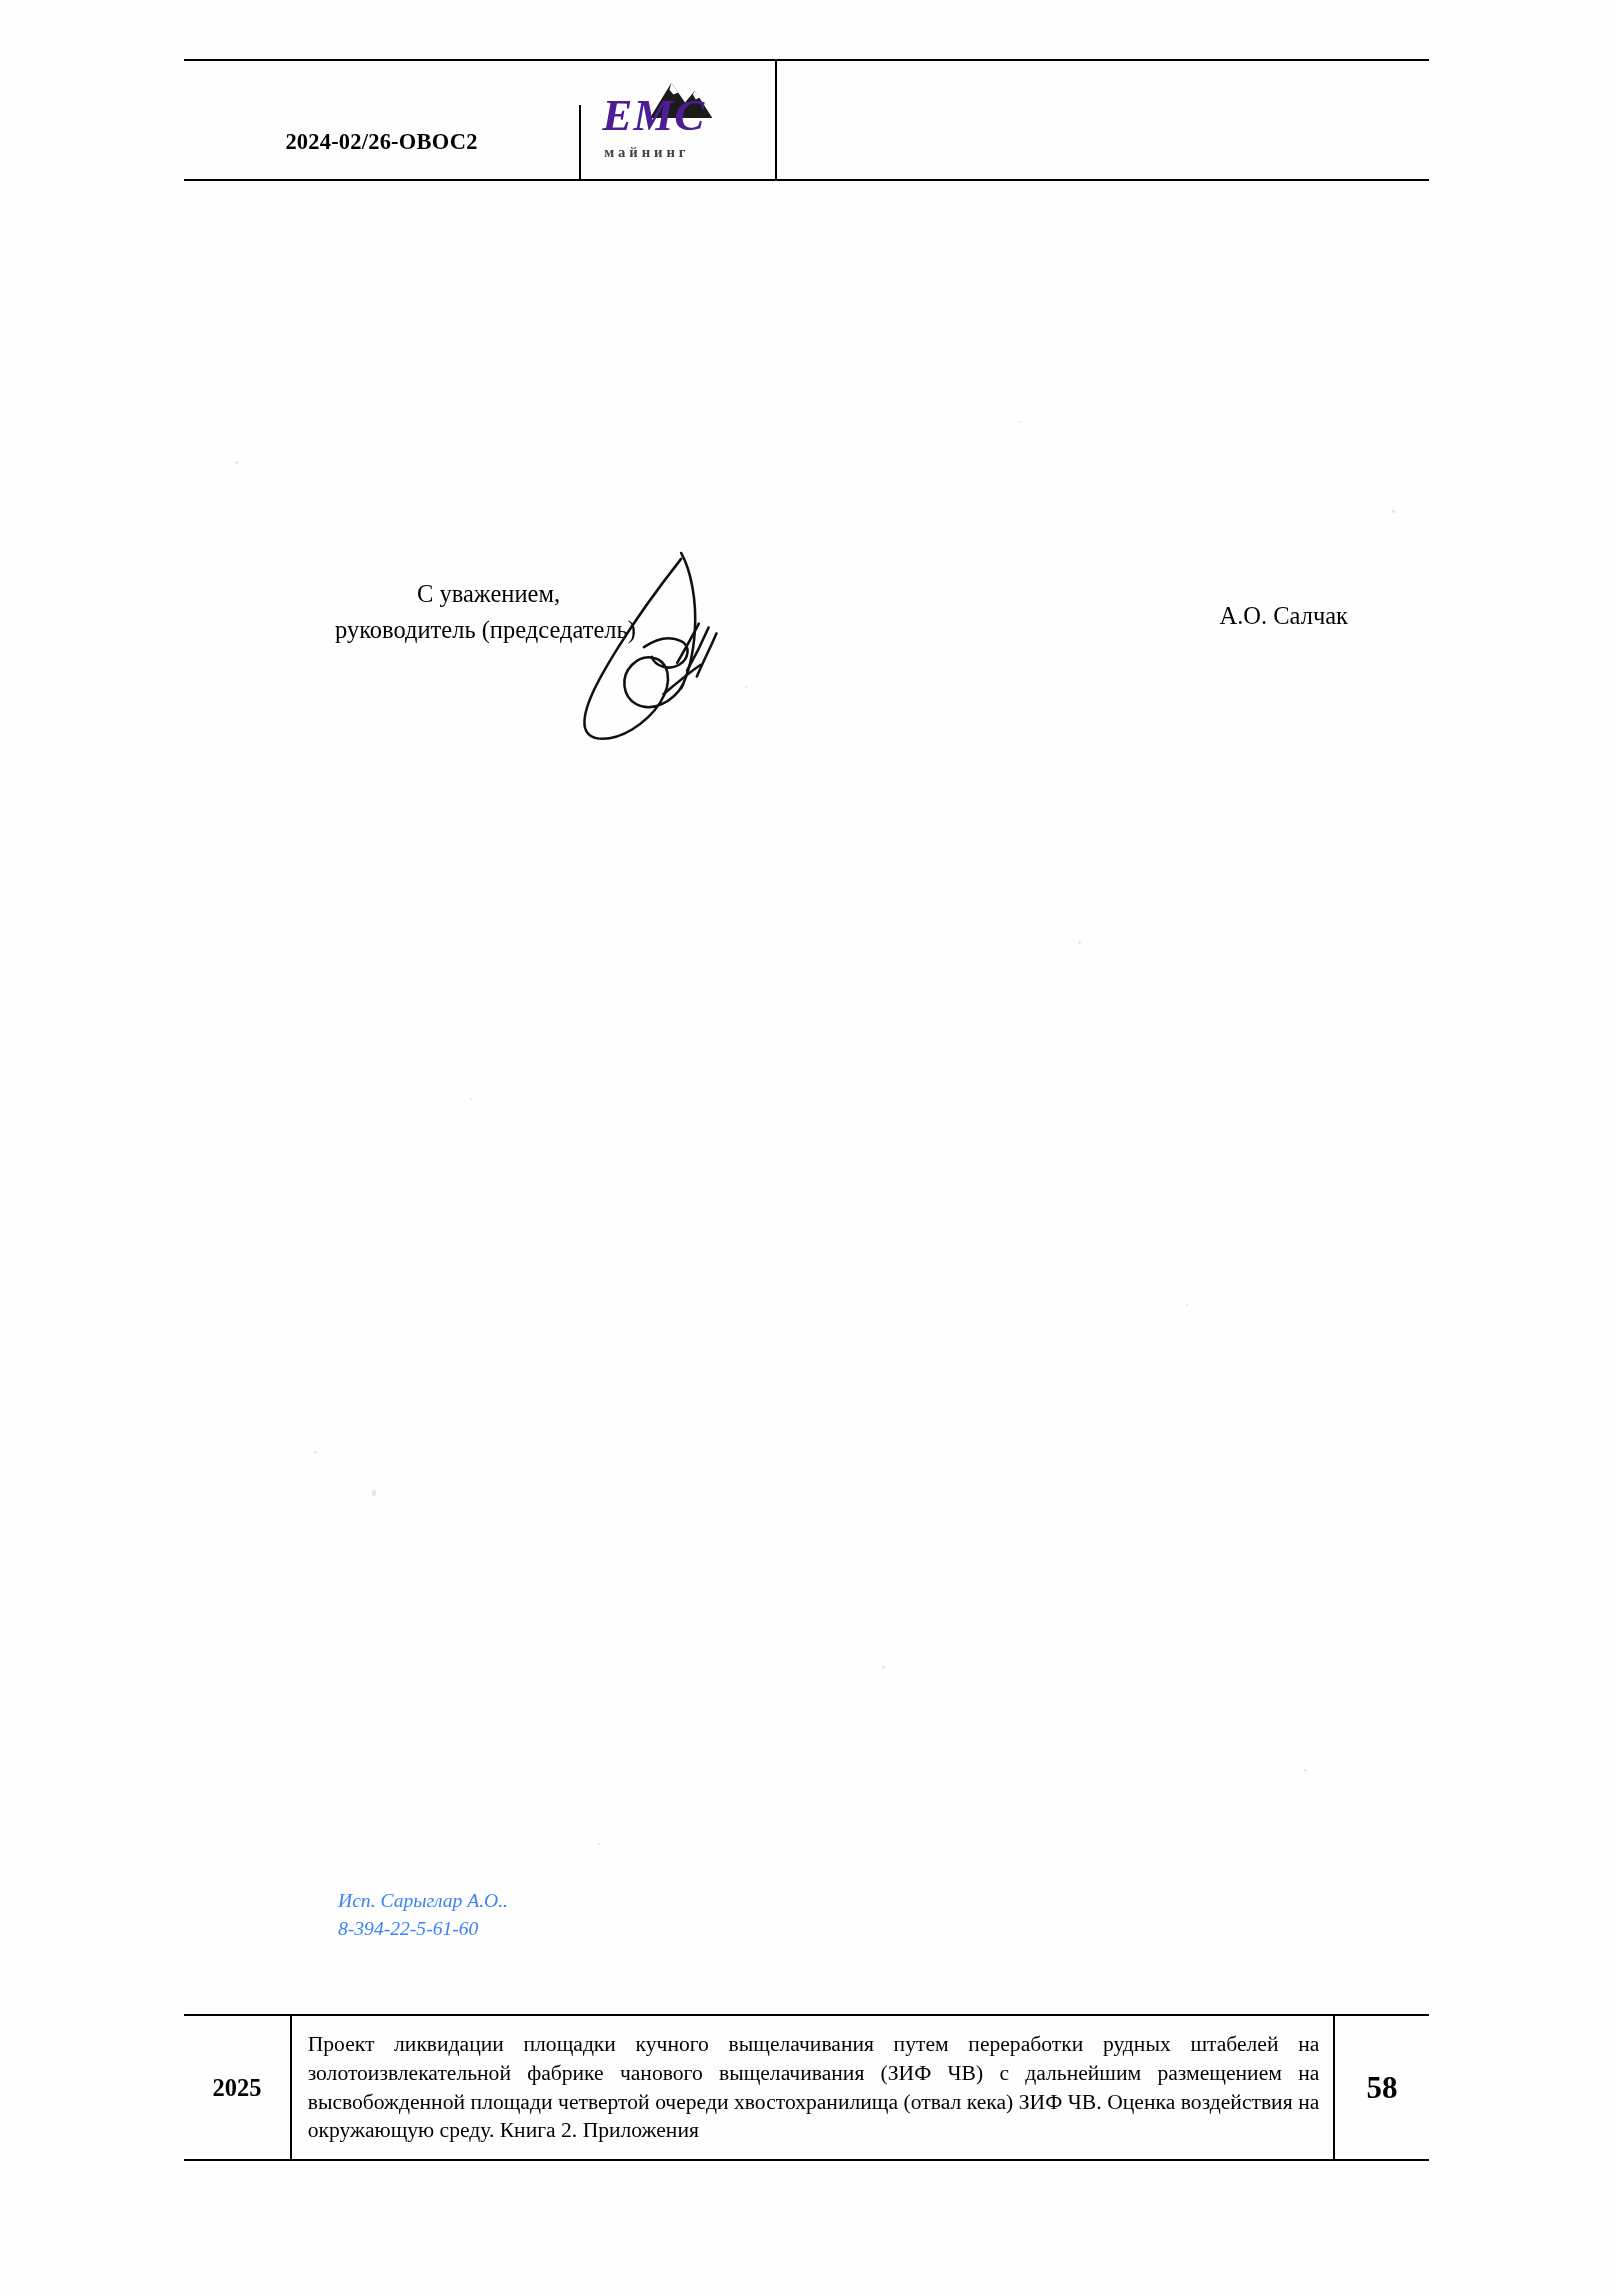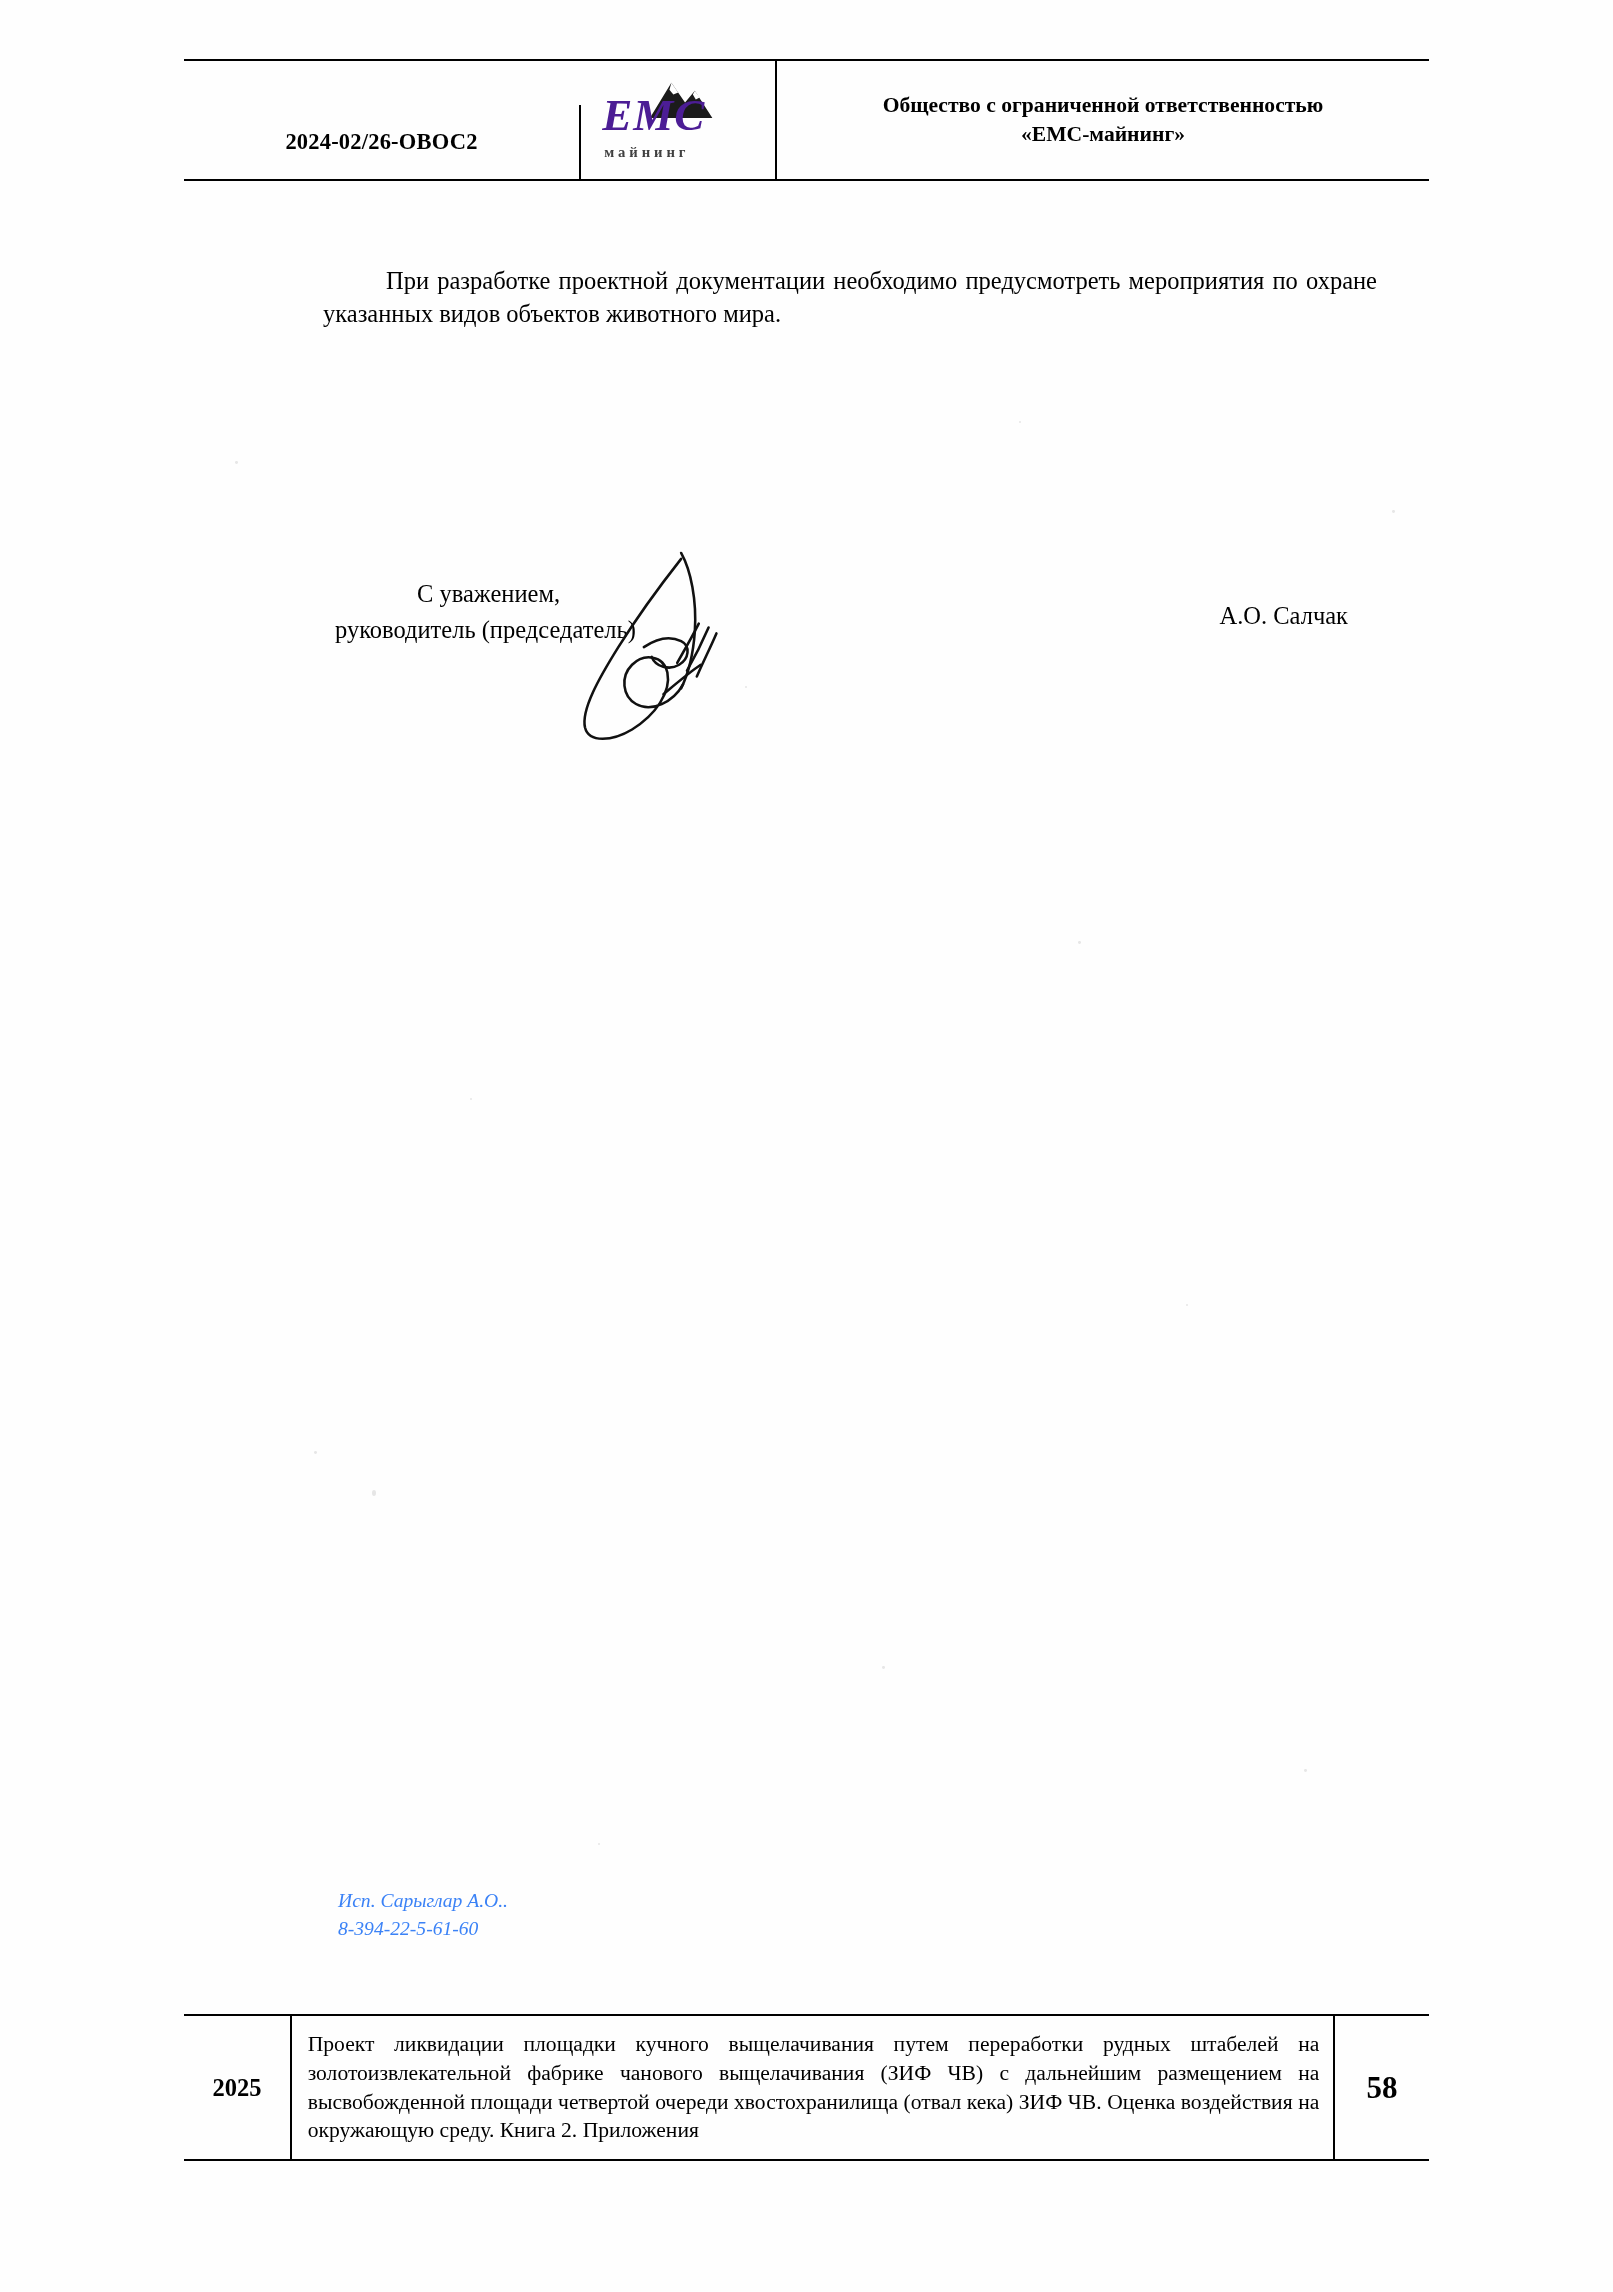--- a/index.html
+++ b/index.html
@@ -262,28 +262,23 @@
       <div class="logo-wrap">
         <svg class="logo-mount" width="82" height="45" viewBox="0 0 84 46">
           <path d="M4 44 L26 8 L40 28 L50 16 L68 44 Z" fill="#1b1b1b"></path>
           <path d="M26 8 L33 18 L28 20 L24 15 Z" fill="#ffffff"></path>
           <path d="M50 16 L55 23 L51 25 L48 20 Z" fill="#ffffff"></path>
         </svg>
         <div class="logo-text">EMC</div>
         <div class="logo-sub">майнинг</div>
       </div>
     </div>
-    <div class="header-right">
-      <div class="header-org-line1">Общество с ограниченной ответственностью</div>
-      <div class="header-org-line2">«ЕМС-майнинг»</div>
-    </div>
   </div>
 
   <div class="body-area">
-    <p class="para-justify">При разработке проектной документации необходимо предусмотреть мероприятия по охране указанных видов объектов животного мира.</p>
   </div>
 
   <div class="sig-block">
     <div class="sig-left">
       <div class="l1">С уважением,</div>
       <div>руководитель (председатель)</div>
     </div>
 
     <svg class="sig-scribble" viewBox="0 0 260 220">
       <g fill="none" stroke="#111111" stroke-width="2.6" stroke-linecap="round" stroke-linejoin="round">

